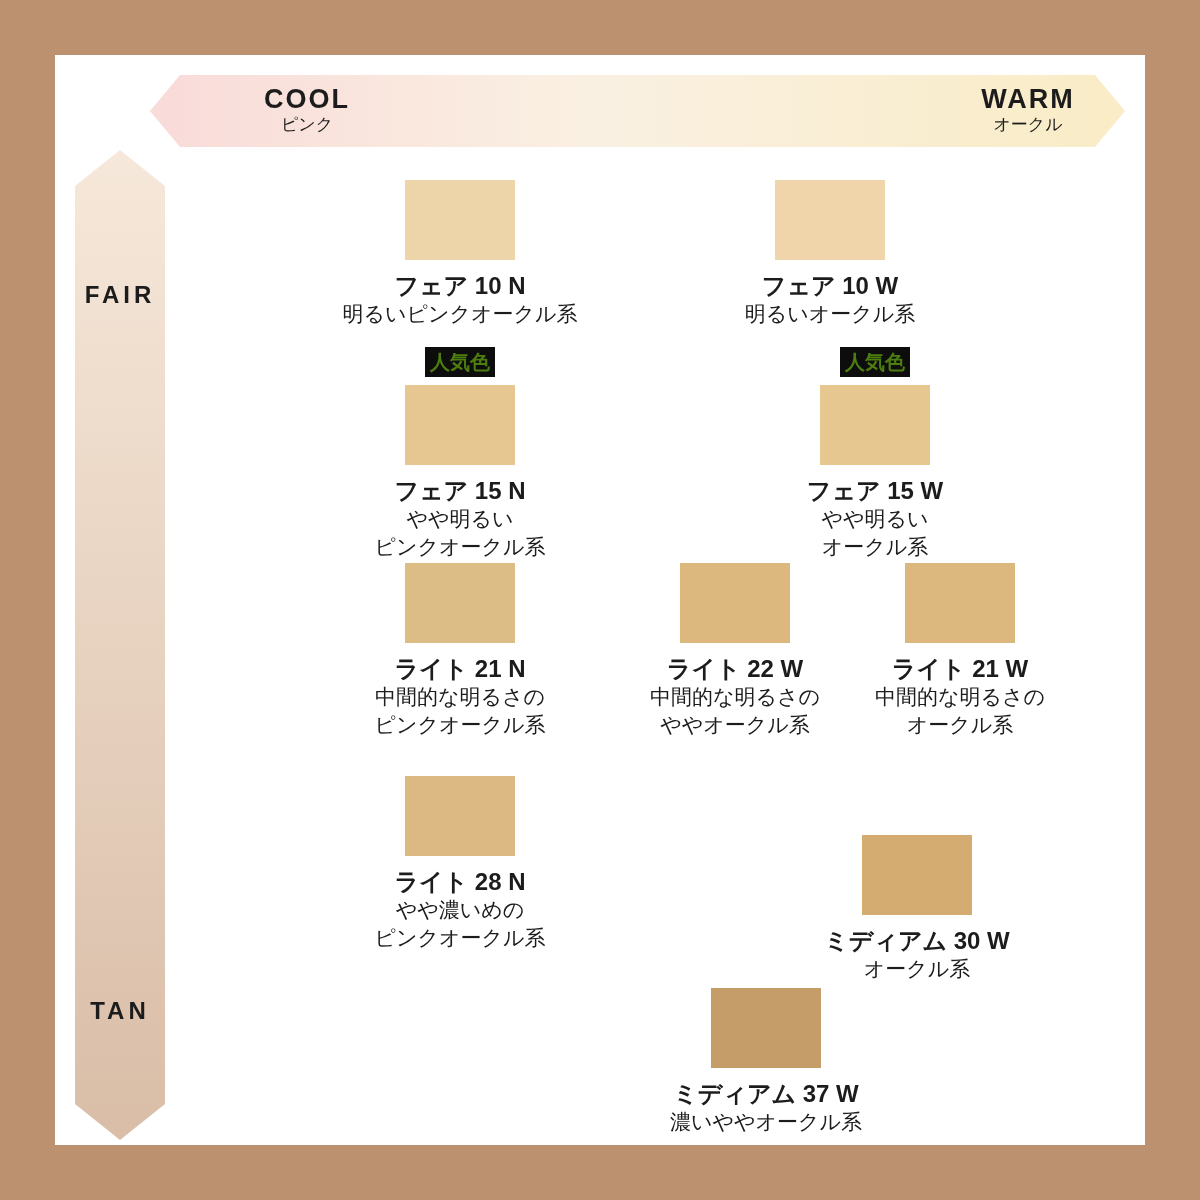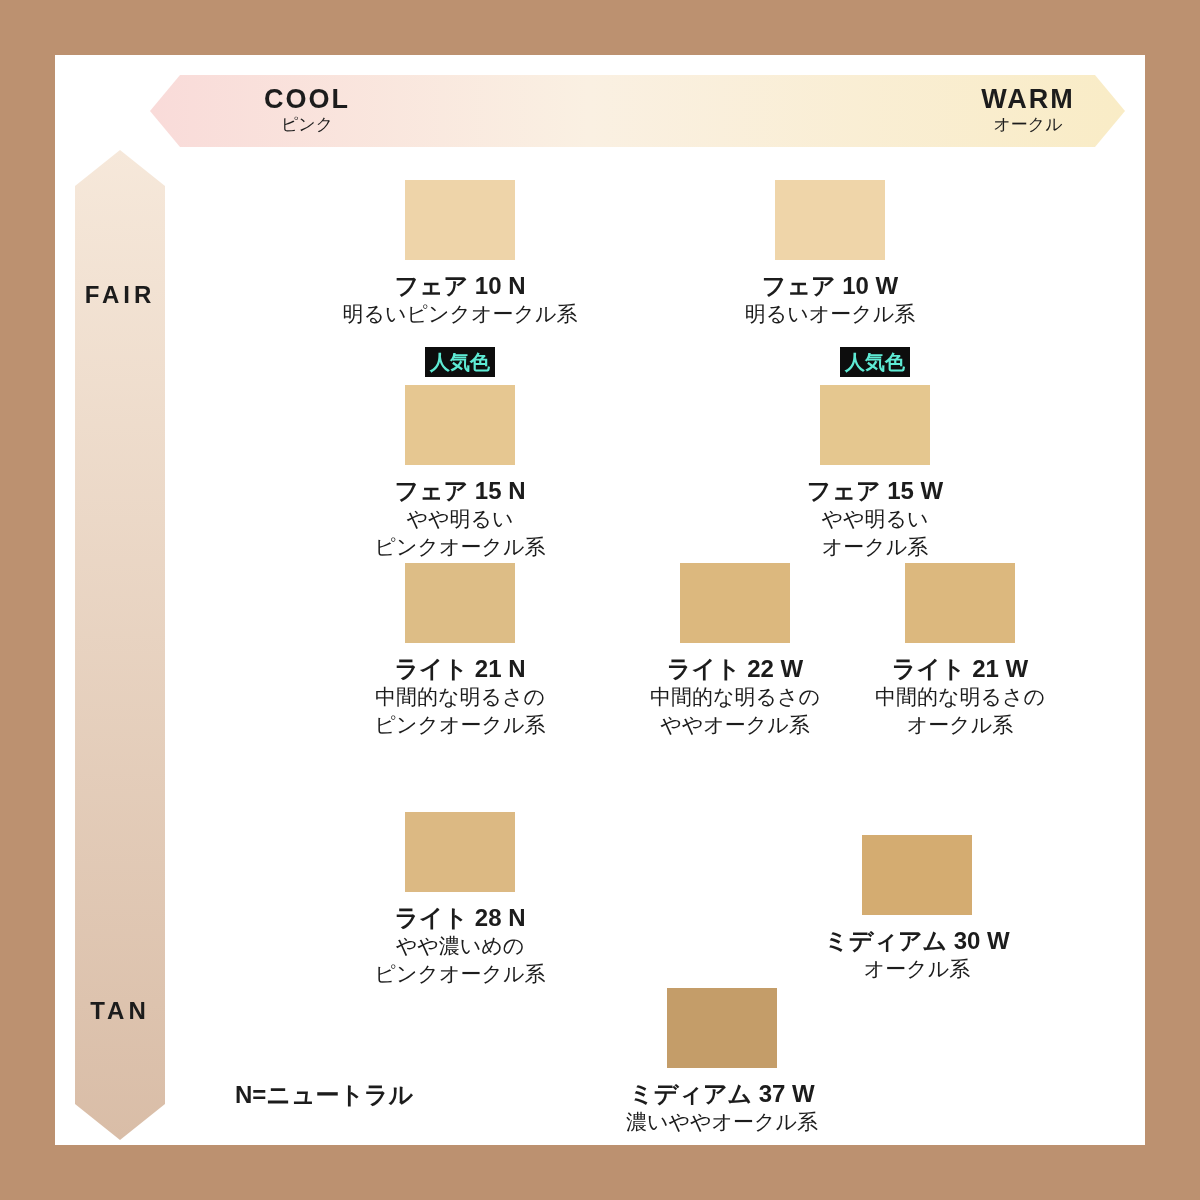--- a/index.html
+++ b/index.html
@@ -74,21 +74,21 @@
   
   .shade {
     position: absolute;
     width: 260px;
     text-align: center;
   }
   .badge {
     width: 70px; height: 30px;
     margin: 0 auto 8px auto;
     background: #0d0d0d;
-    color: #5eead4;
+    color: #4d7c0f;
     font-size: 20px;
     font-weight: 600;
     line-height: 30px;
     text-align: center;
   }
   .swatch {
     width: 110px; height: 80px;
     margin: 0 auto;
   }
   .shade-name {
@@ -104,23 +104,23 @@
   .shade-desc span { display: block; font-family: Liberation Serif, serif; }
 
   
   .pos-10n { left: 330px; top: 180px; }
   .pos-10w { left: 700px; top: 180px; }
   .pos-15n { left: 330px; top: 347px; }
   .pos-15w { left: 745px; top: 347px; }
   .pos-21n { left: 330px; top: 563px; }
   .pos-22w { left: 605px; top: 563px; }
   .pos-21w { left: 830px; top: 563px; }
-  .pos-28n { left: 330px; top: 812px; }
+  .pos-28n { left: 330px; top: 776px; }
   .pos-30w { left: 787px; top: 835px; }
-  .pos-37w { left: 592px; top: 988px; }
+  .pos-37w { left: 636px; top: 988px; }
 
   
   .legend {
     position: absolute;
     left: 235px; top: 1078px;
     font-size: 24px;
     font-weight: 600;
     line-height: 34px;
   }
 </style>
@@ -229,17 +229,16 @@
 
     <div class="shade pos-37w">
       <div class="swatch" style="background-color: rgb(196, 157, 105);"></div>
       <div class="shade-name">ミディアム 37 W</div>
       <div class="shade-desc">
           <span>濃いややオークル系</span>
         </div>
     </div>
 
     <div class="legend">
-      <div>N=ニュートラル</div>
     </div>
 
   </div>
 </div>
 
 </body></html>

